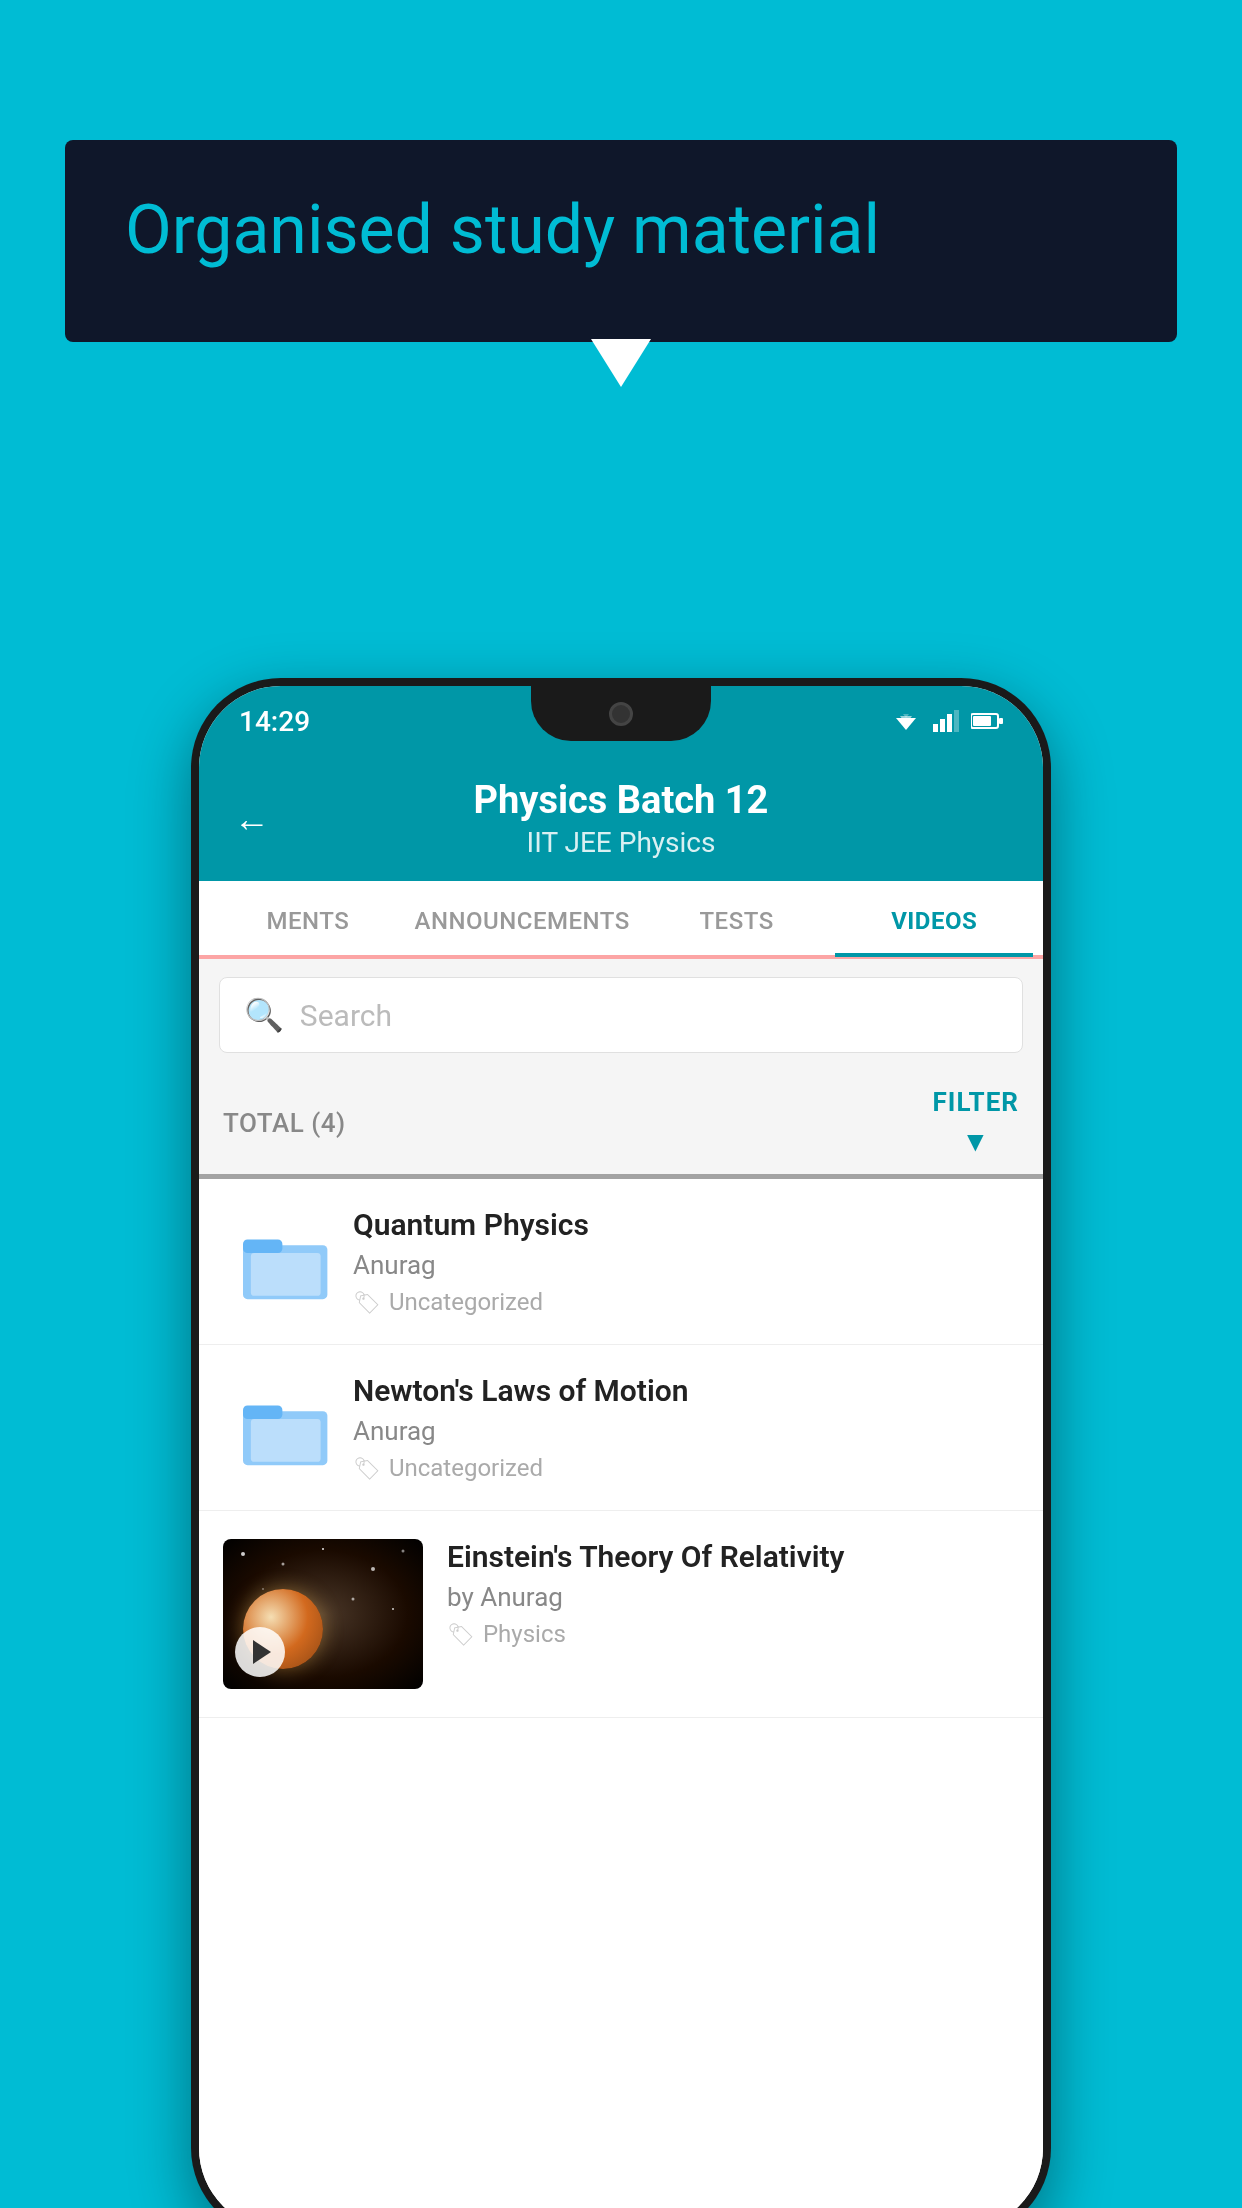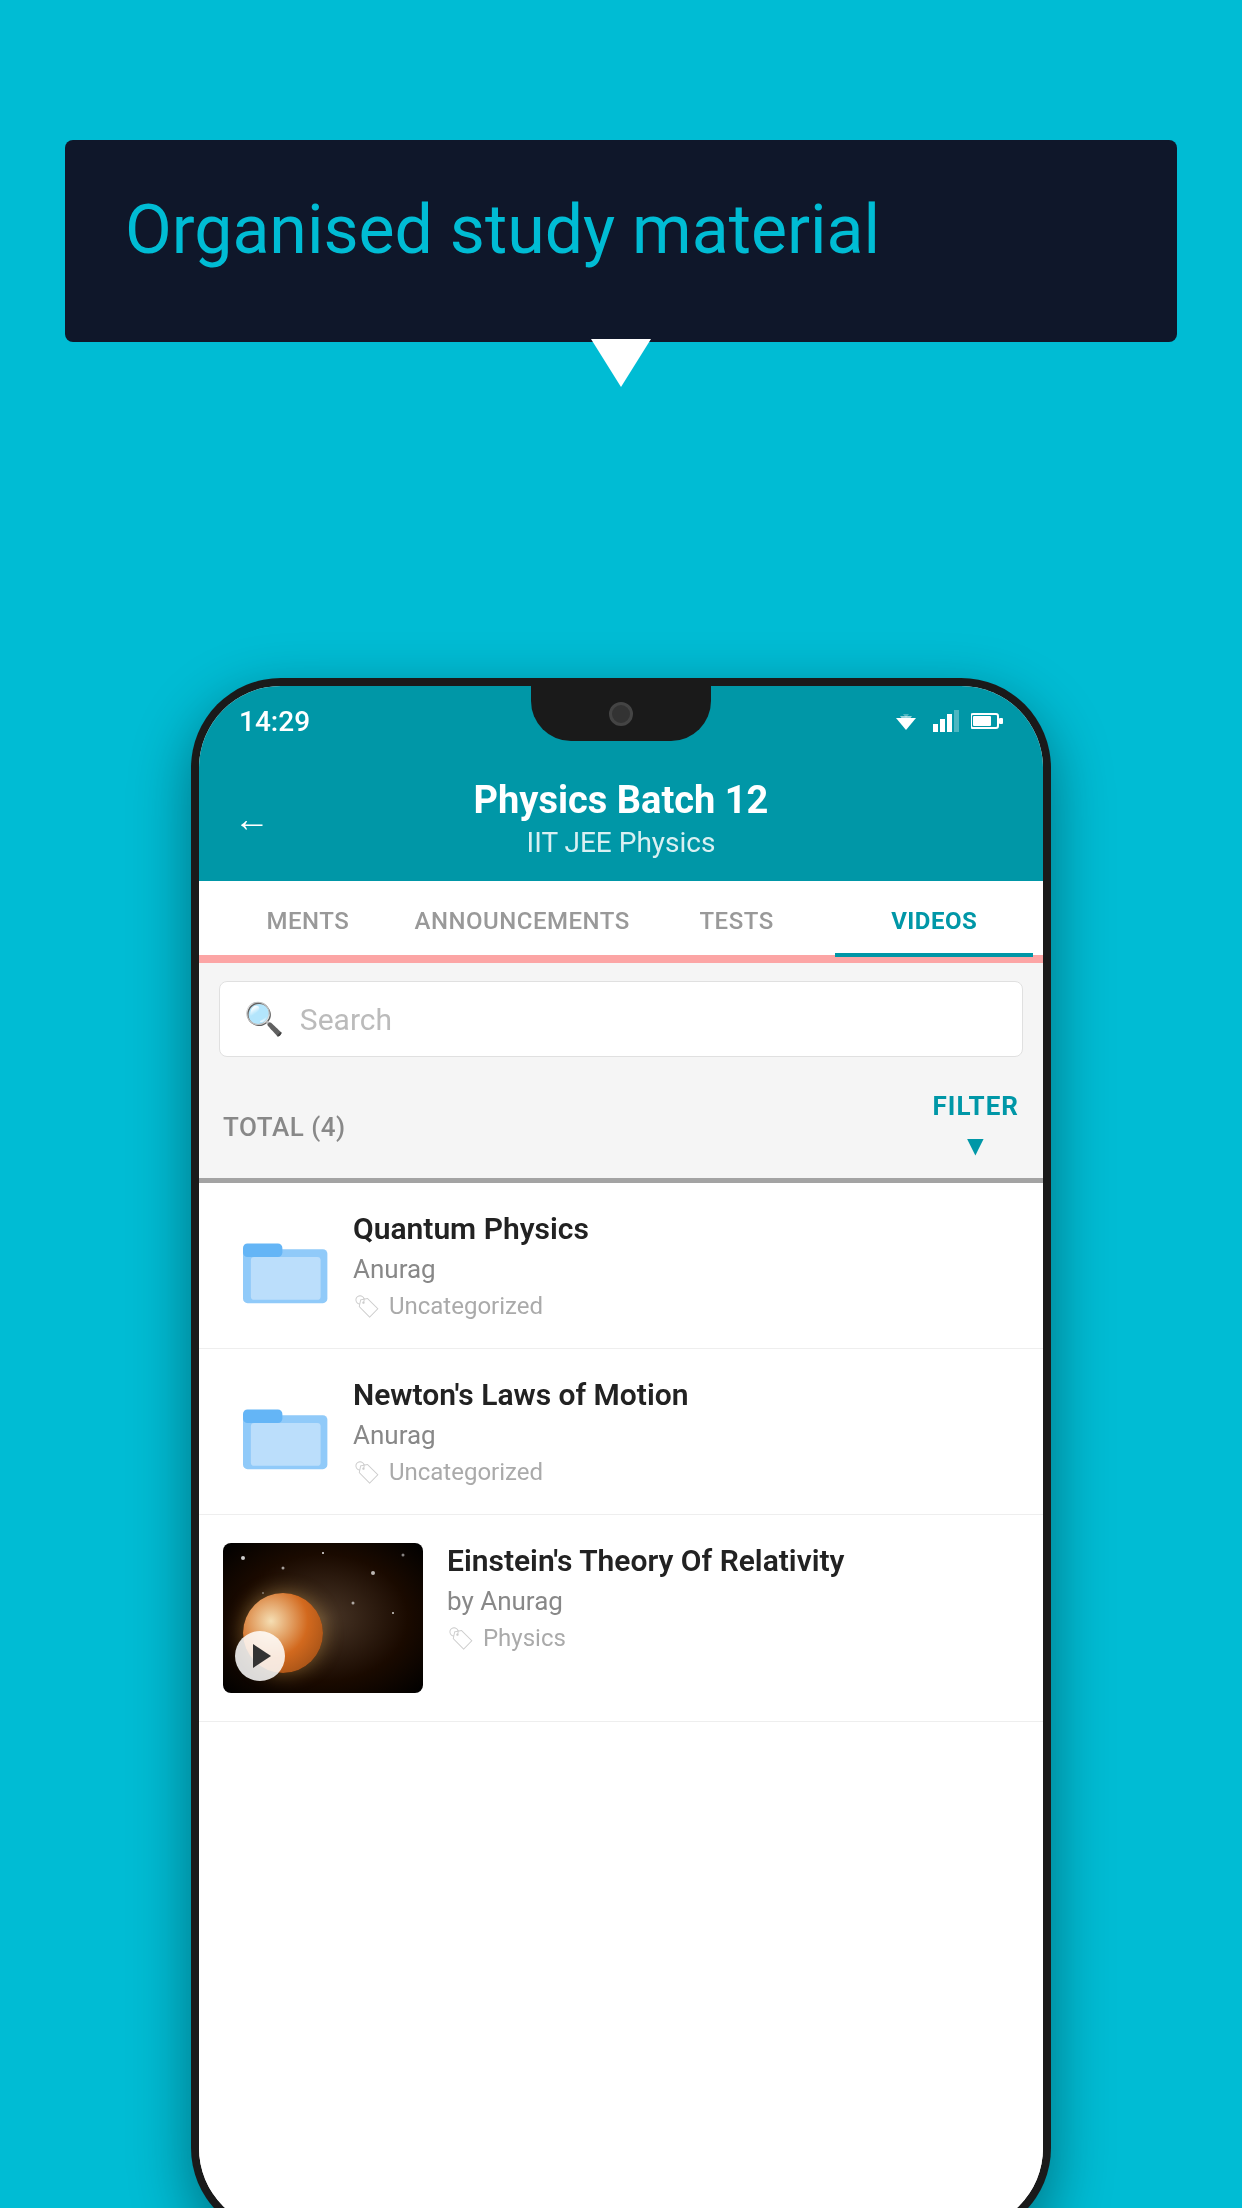--- a/index.html
+++ b/index.html
@@ -150,21 +150,21 @@
       color: rgba(255,255,255,0.85);
       font-size: 28px;
       text-align: center;
       margin-top: 4px;
     }
 
     
     .tabs {
       background: white;
       display: flex;
-      border-bottom: 8px solid #fca5a5;
+      border-bottom: 4px solid #fca5a5;
       padding: 0 10px;
     }
     .tab {
       flex: 1;
       text-align: center;
       padding: 26px 8px 20px;
       font-size: 24px;
       font-weight: 500;
       color: #999;
       letter-spacing: 0.5px;

